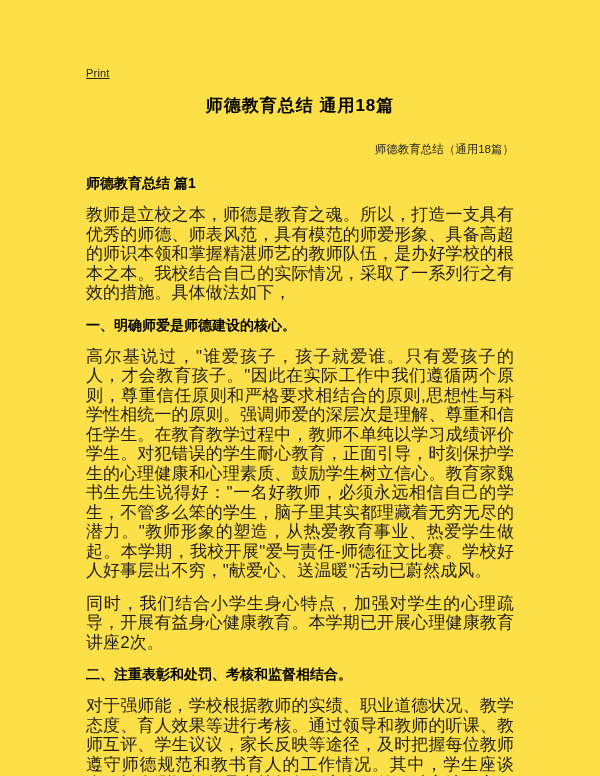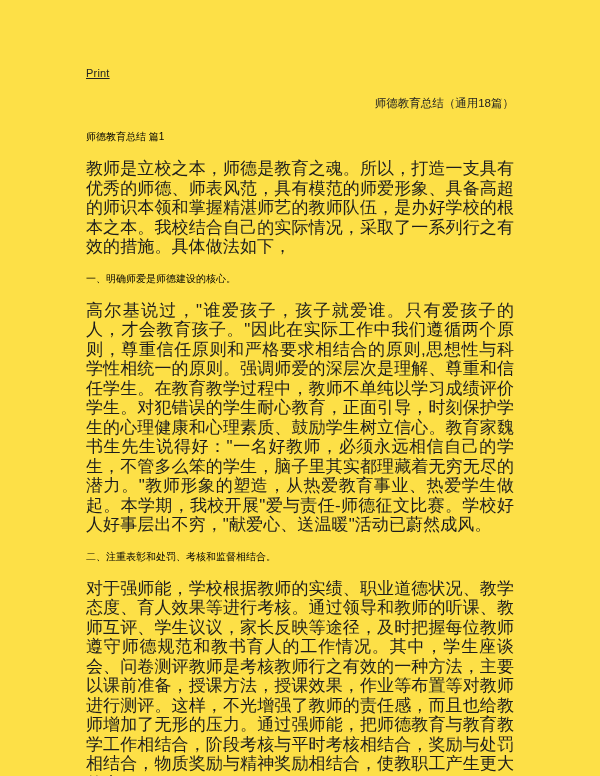--- a/index.html
+++ b/index.html
@@ -46,22 +46,22 @@
     color: #000;
   }
   .subtitle {
     font-size: 11.5px;
     line-height: 18px;
     margin: 0 0 16px 0;
     color: #222;
     text-align: right;
   }
   .section-head {
-    font-size: 10px;
-    font-weight: normal;
+    font-size: 14px;
+    font-weight: bold;
     line-height: 18px;
     margin: 0 0 13px 0;
     color: #000;
   }
   p.body-text {
     font-size: 17px;
     line-height: 19.5px;
     margin: 0 0 13px 0;
     text-align: justify;
     color: #1d1d1d;
@@ -72,23 +72,25 @@
   }
 </style>
 </head>
 <body>
 
 <div class="page">
 
   <a class="print-link" href="#">Print</a>
 
   <div class="doc">
+    <h1 class="doc-title">师德教育总结  通用18篇</h1>
     <div class="subtitle">师德教育总结（通用18篇）</div>
 
     <div class="section-head">师德教育总结 篇1</div>
     <p class="body-text">教师是立校之本，师德是教育之魂。所以，打造一支具有优秀的师德、师表风范，具有模范的师爱形象、具备高超的师识本领和掌握精湛师艺的教师队伍，是办好学校的根本之本。我校结合自己的实际情况，采取了一系列行之有效的措施。具体做法如下，</p>
     <div class="section-head">一、明确师爱是师德建设的核心。</div>
     <p class="body-text">高尔基说过，"谁爱孩子，孩子就爱谁。只有爱孩子的人，才会教育孩子。"因此在实际工作中我们遵循两个原则，尊重信任原则和严格要求相结合的原则,思想性与科学性相统一的原则。强调师爱的深层次是理解、尊重和信任学生。在教育教学过程中，教师不单纯以学习成绩评价学生。对犯错误的学生耐心教育，正面引导，时刻保护学生的心理健康和心理素质、鼓励学生树立信心。教育家魏书生先生说得好："一名好教师，必须永远相信自己的学生，不管多么笨的学生，脑子里其实都理藏着无穷无尽的潜力。"教师形象的塑造，从热爱教育事业、热爱学生做起。本学期，我校开展"爱与责任-师德征文比赛。学校好人好事层出不穷，"献爱心、送温暖"活动已蔚然成风。</p>
+    <p class="body-text">同时，我们结合小学生身心特点，加强对学生的心理疏导，开展有益身心健康教育。本学期已开展心理健康教育讲座2次。</p>
     <div class="section-head">二、注重表彰和处罚、考核和监督相结合。</div>
     <p class="body-text">对于强师能，学校根据教师的实绩、职业道德状况、教学态度、育人效果等进行考核。通过领导和教师的听课、教师互评、学生议议，家长反映等途径，及时把握每位教师遵守师德规范和教书育人的工作情况。其中，学生座谈会、问卷测评教师是考核教师行之有效的一种方法，主要以课前准备，授课方法，授课效果，作业等布置等对教师进行测评。这样，不光增强了教师的责任感，而且也给教师增加了无形的压力。通过强师能，把师德教育与教育教学工作相结合，阶段考核与平时考核相结合，奖励与处罚相结合，物质奖励与精神奖励相结合，使教职工产生更大的内驱</p>
   </div>
 
 </div>
 
 </body></html>

